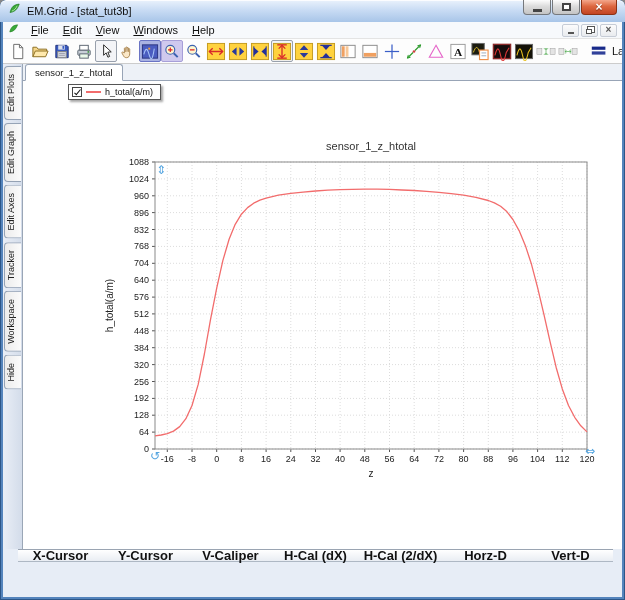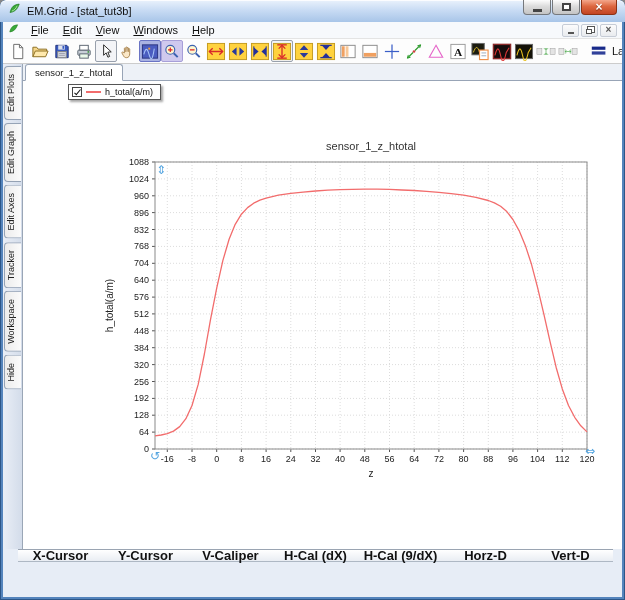--- a/index.html
+++ b/index.html
@@ -495,21 +495,21 @@
             </svg>
         </div>
       </div>
 
       <div class="cursor-bar">
         <div class="cb-head" id="cb-head">
             <span class="cb-cell">X-Cursor</span>
             <span class="cb-cell">Y-Cursor</span>
             <span class="cb-cell">V-Caliper</span>
             <span class="cb-cell">H-Cal (dX)</span>
-            <span class="cb-cell">H-Cal (9/dX)</span>
+            <span class="cb-cell">H-Cal (2/dX)</span>
             <span class="cb-cell">Horz-D</span>
             <span class="cb-cell">Vert-D</span>
           </div>
       </div>
 
     </div>
   </div>
 </div>
 
 </body></html>

